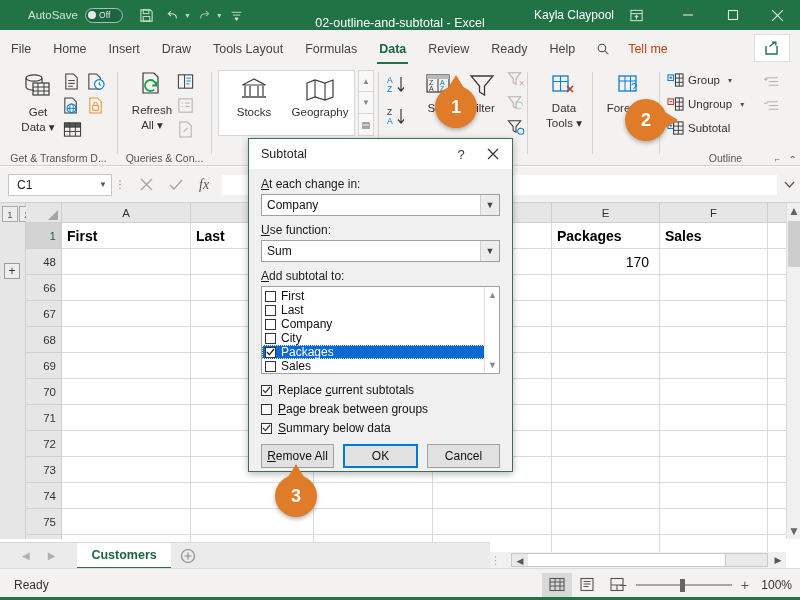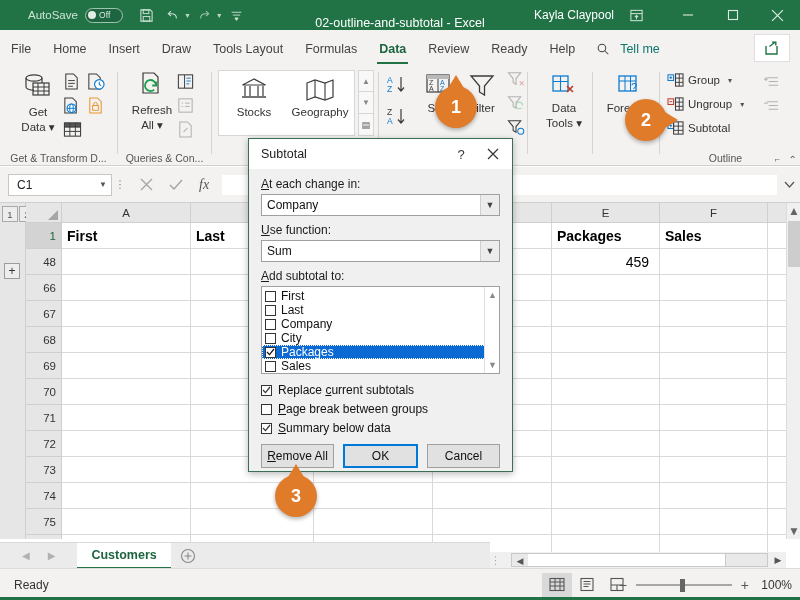--- a/index.html
+++ b/index.html
@@ -57,22 +57,22 @@
   }
   .tab {
     height: 34px; padding: 0 11px; display: flex; align-items: center;
     font-size: 12.5px; color: #444444; position: relative;
   }
   .tab.active { color: #1d6540; font-weight: bold; }
   .tab.active::after {
     content: ""; position: absolute; left: 9px; right: 9px; bottom: 2px;
     height: 2.5px; background: #217346;
   }
-  .tellme { display: flex; align-items: center; gap: 10px; padding: 0 10px; height: 34px;
-            font-size: 12.5px; color: #0f766e; justify-content: center; }
+  .tellme { display: flex; align-items: center; gap: 18px; padding: 0 10px; height: 34px;
+            font-size: 12.5px; color: #c2410c; justify-content: center; }
   .share-btn {
     position: absolute; right: 10px; top: 4px; width: 36px; height: 28px;
     background: #ffffff; border: 1px solid #e1dfdd;
     display: flex; align-items: center; justify-content: center;
   }
 
   
   .ribbon {
     position: absolute; top: 66px; left: 0; width: 800px; height: 100px;
     background: #f3f2f1; border-bottom: 1px solid #d2d0ce;
@@ -709,21 +709,21 @@
       <span class="cell hdr" style="width:119px;">Company</span>
       <span class="cell hdr" style="width:119px;">City</span>
       <span class="cell hdr" style="width:108px;">Packages</span>
       <span class="cell hdr" style="width:108px;">Sales</span>
     </div>
     <div class="crow">
       <span class="cell" style="width:129px;"></span>
       <span class="cell" style="width:123px;"></span>
       <span class="cell" style="width:119px;"></span>
       <span class="cell" style="width:119px;"></span>
-      <span class="cell num" style="width:108px;">459</span>
+      <span class="cell num" style="width:108px;">170</span>
       <span class="cell" style="width:108px;"></span>
     </div>
     <div class="crow">
       <span class="cell" style="width:129px;"></span>
       <span class="cell" style="width:123px;"></span>
       <span class="cell" style="width:119px;"></span>
       <span class="cell" style="width:119px;"></span>
       <span class="cell" style="width:108px;"></span>
       <span class="cell" style="width:108px;"></span>
     </div>

